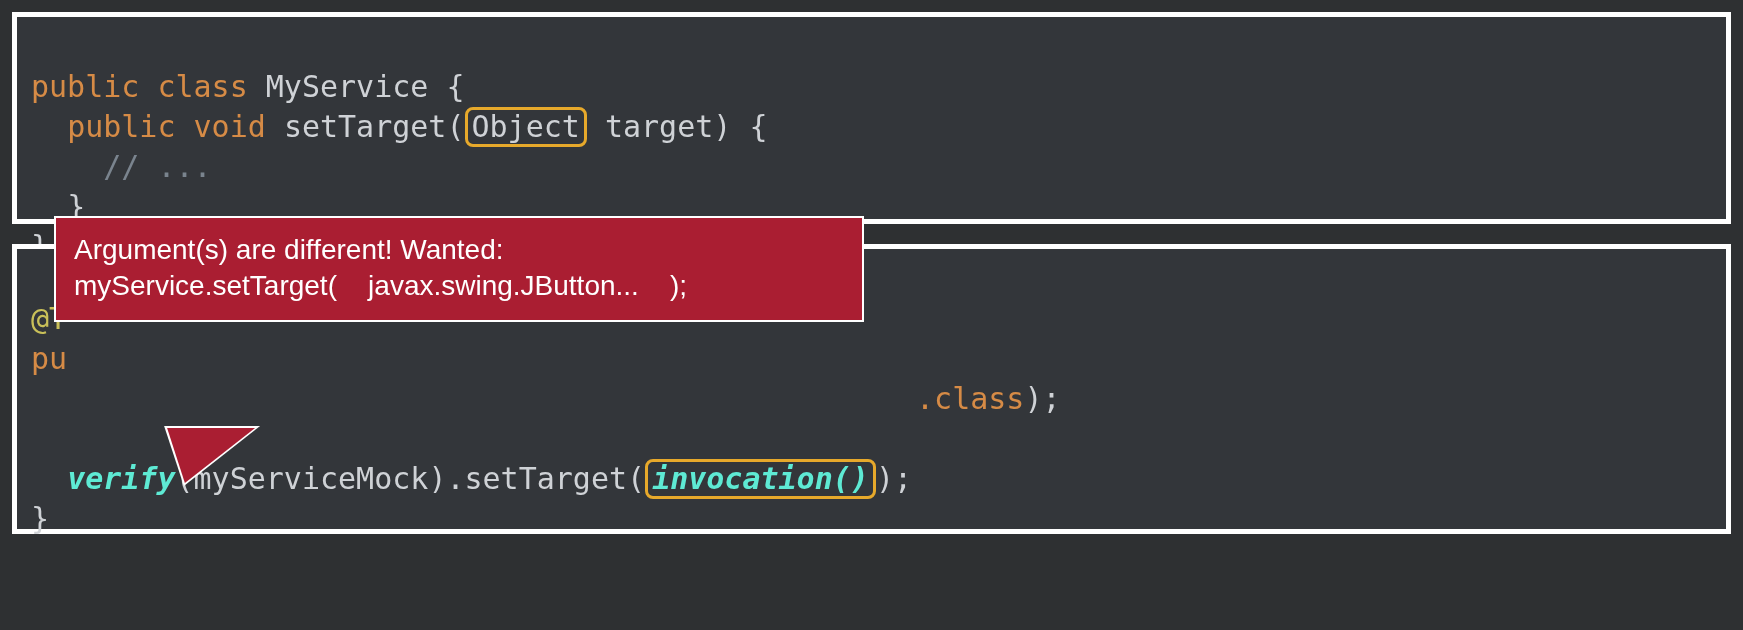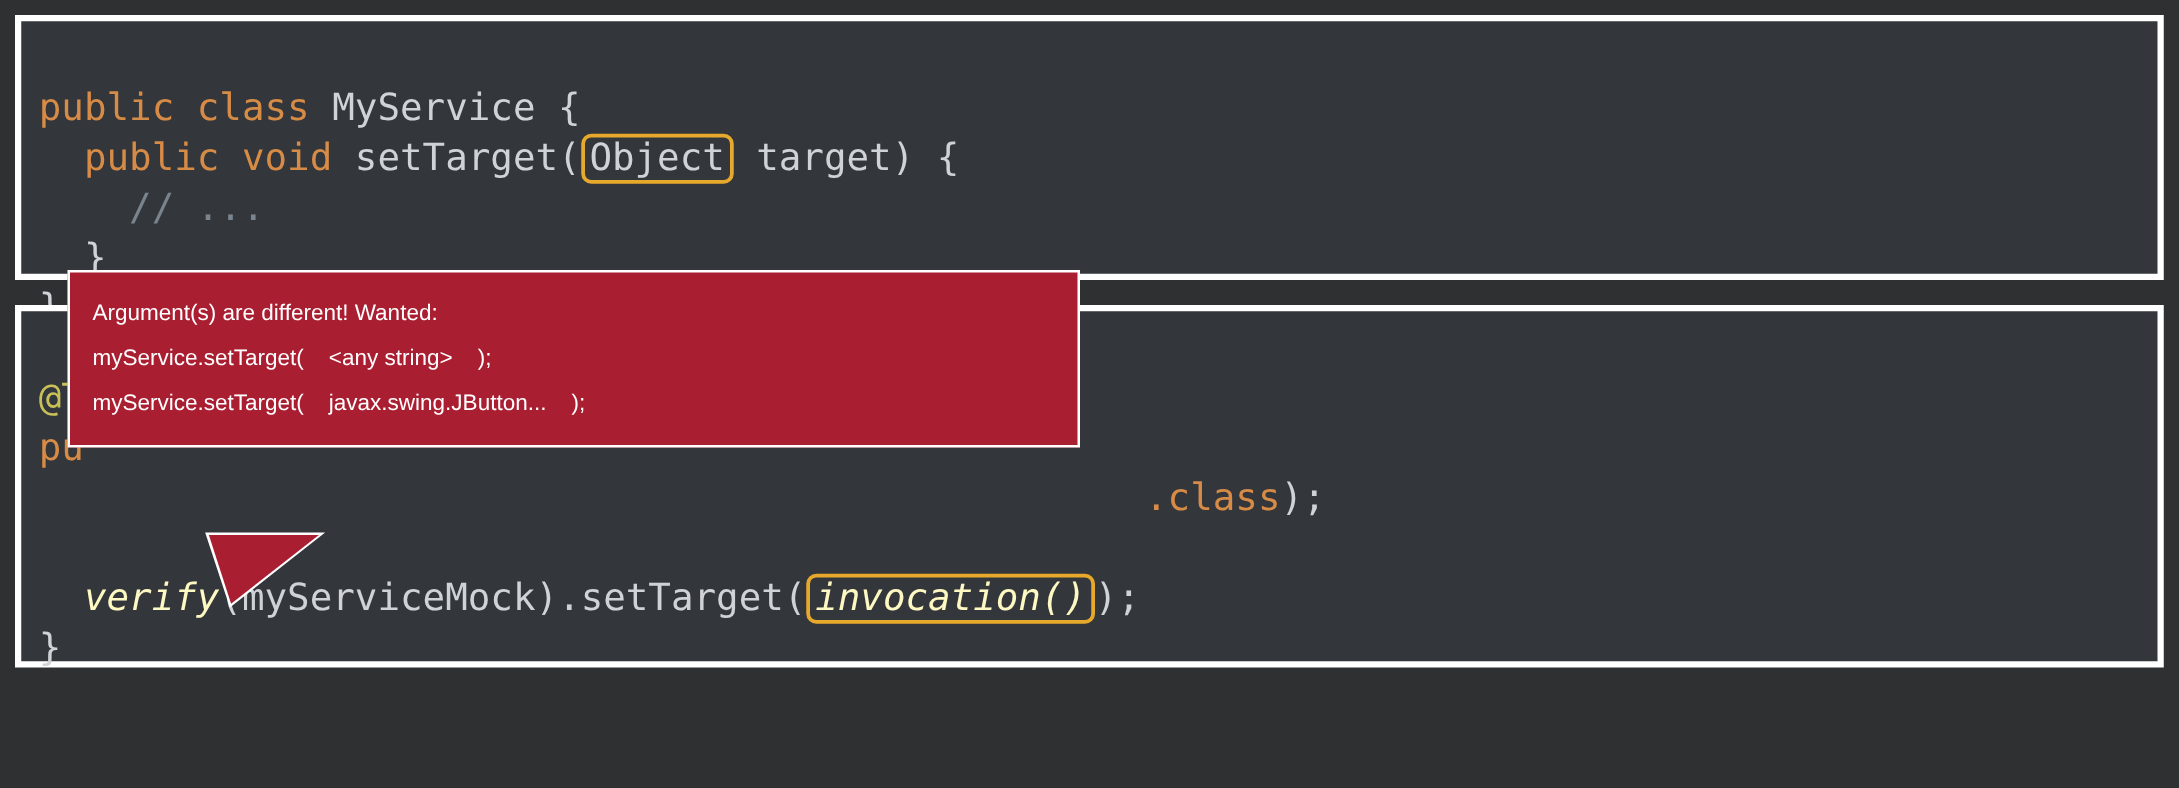--- a/index.html
+++ b/index.html
@@ -31,21 +31,21 @@
   }
   .box-top { height: 212px; margin-bottom: 20px; }
   .box-bottom { height: 290px; }
 
   .kw { color: #d68b46; } 
   .type { color: #cfd2d6; }
   .id { color: #cfd2d6; }
   .punct { color: #cfd2d6; }
   .comment { color: #7a848e; }
   .anno { color: #c9c059; } 
-  .italic { font-style: italic; color: #fef9c3; }
+  .italic { font-style: italic; color: #5eead4; font-weight: bold; }
 
   .hl-box {
     display: inline-block;
     border: 3px solid #e7a92b;
     border-radius: 8px;
     padding: 0 4px;
     line-height: 34px;
     vertical-align: baseline;
   }
   .dot-orange { color: #d68b46; }
@@ -54,21 +54,21 @@
   .callout {
     position: absolute;
     left: 54px;
     top: 216px;
     width: 810px;
     box-sizing: border-box;
     background: #aa1e32;
     border: 2px solid #ffffff;
     color: #ffffff;
     font-family: -apple-system, "Segoe UI", "Helvetica Neue", Arial, sans-serif;
-    font-size: 18px;
+    font-size: 28px;
     line-height: 36px;
     padding: 14px 18px 16px 18px;
     z-index: 10;
   }
   .callout-line { white-space: pre; }
   
   .tail {
     position: absolute;
     left: 154px;
     top: 428px;
@@ -107,21 +107,20 @@
   <div class="code-box box-bottom">
 <span class="anno">@T</span>
 <span class="kw">pu</span>
 <span class="punct">                                                 </span><span class="dot-orange">.</span><span class="kw">class</span><span class="punct">);</span>
 
   <span class="italic">verify</span><span class="punct">(</span><span class="id">myServiceMock</span><span class="punct">)</span><span class="punct">.</span><span class="id">setTarget</span><span class="punct">(</span><span class="hl-box"><span class="italic">invocation()</span></span><span class="punct">);</span>
 <span class="punct">}</span></div>
 
   <div class="callout">
     <div class="callout-line">Argument(s) are different! Wanted:</div>
-    <div class="callout-line">myService.setTarget(    &lt;any string&gt;    );</div>
     <div class="callout-line">myService.setTarget(    javax.swing.JButton...    );</div>
   </div>
   <div class="tail">
     <div class="tail-outer"></div>
     <div class="tail-inner"></div>
   </div>
 
 </div>
 
 </body></html>

